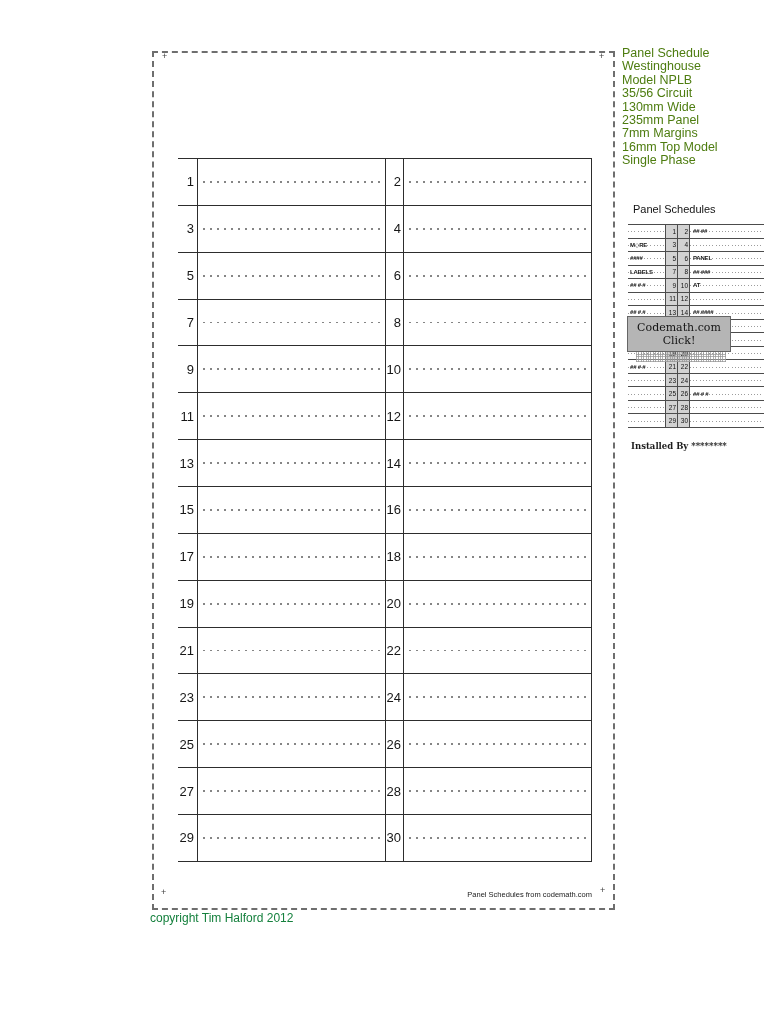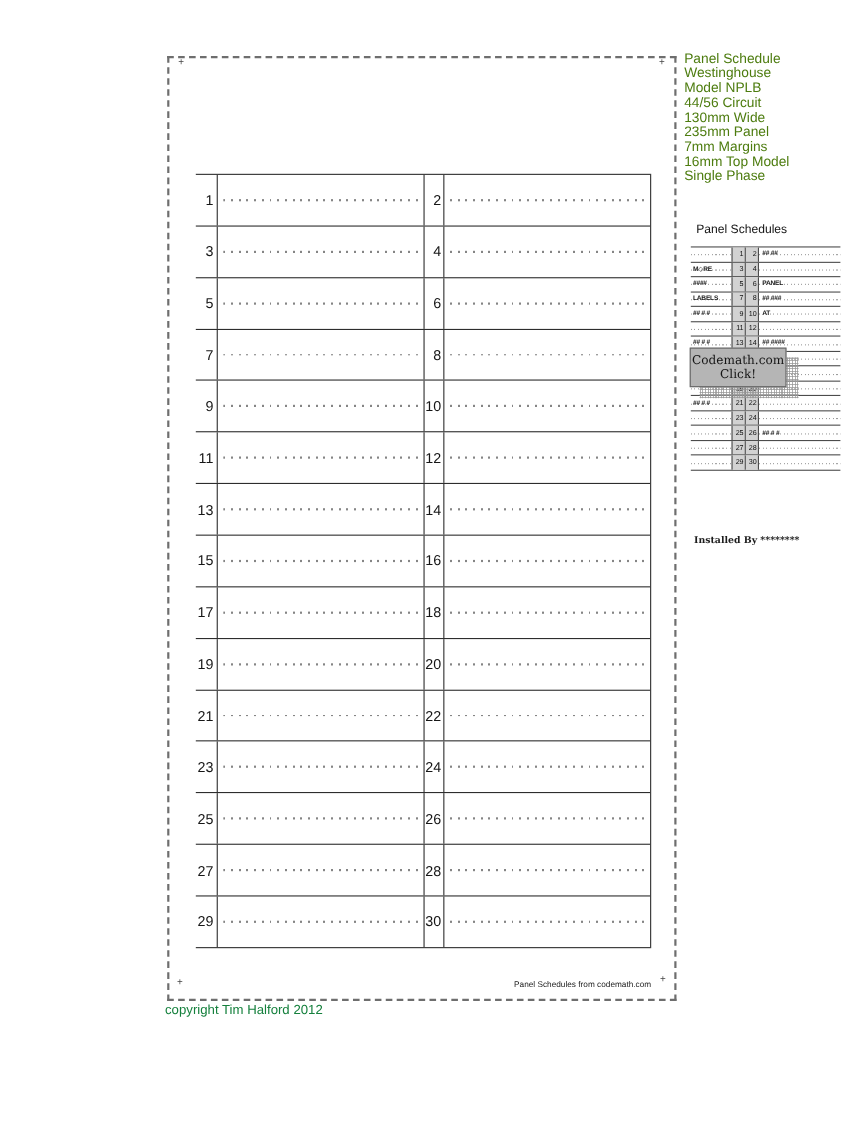--- a/index.html
+++ b/index.html
@@ -78,30 +78,30 @@
   }
   .tlabel.right { padding-left:3px; }
 
   .overlay-shadow {
     left:636px; top:325px; width:90px; height:37px; z-index:2;
     background-image:
       repeating-linear-gradient(90deg, rgba(150,150,150,.75) 0 1px, transparent 1px 2.4px),
       repeating-linear-gradient(0deg,  rgba(150,150,150,.75) 0 1px, transparent 1px 2.4px);
   }
   .click-overlay {
-    left:627px; top:316px; width:88px; height:36px; z-index:3;
+    left:627px; top:316px; width:104px; height:36px; z-index:3;
     background:#b5b5b5; border:1px solid #666;
     display:flex; flex-direction:column; align-items:center; justify-content:center;
     font-family:"DejaVu Serif","Liberation Serif",serif;
     font-size:11px; line-height:13px; color:#141414; cursor:pointer;
   }
   .installed-by {
     left:631px; top:441px;
     font-family:"DejaVu Serif","Liberation Serif",serif;
-    font-size:8.5px; font-weight:bold; color:#1c1c1c;margin-top:46px;
+    font-size:8.5px; font-weight:bold; color:#1c1c1c;
   }
 </style>
 </head>
 <body>
 
 <div class="abs crop-border"></div>
 <div class="abs regmark rm-tl">+</div>
 <div class="abs regmark rm-tr">+</div>
 <div class="abs regmark rm-bl">+</div>
 <div class="abs regmark rm-br">+</div>
@@ -259,21 +259,21 @@
     </div>
   </div>
 
 <div class="abs footer-note">Panel Schedules from codemath.com</div>
 <div class="abs copyright">copyright Tim Halford 2012</div>
 
 <div class="abs spec-block">
   <div>Panel Schedule</div>
   <div>Westinghouse</div>
   <div>Model NPLB</div>
-  <div>44/56 Circuit</div>
+  <div>35/56 Circuit</div>
   <div>130mm Wide</div>
   <div>235mm Panel</div>
   <div>7mm Margins</div>
   <div>16mm Top Model</div>
   <div>Single Phase</div>
 </div>
 
 <div class="abs thumb-title">Panel Schedules</div>
 <div class="abs thumb-table">
     <div class="trow">

